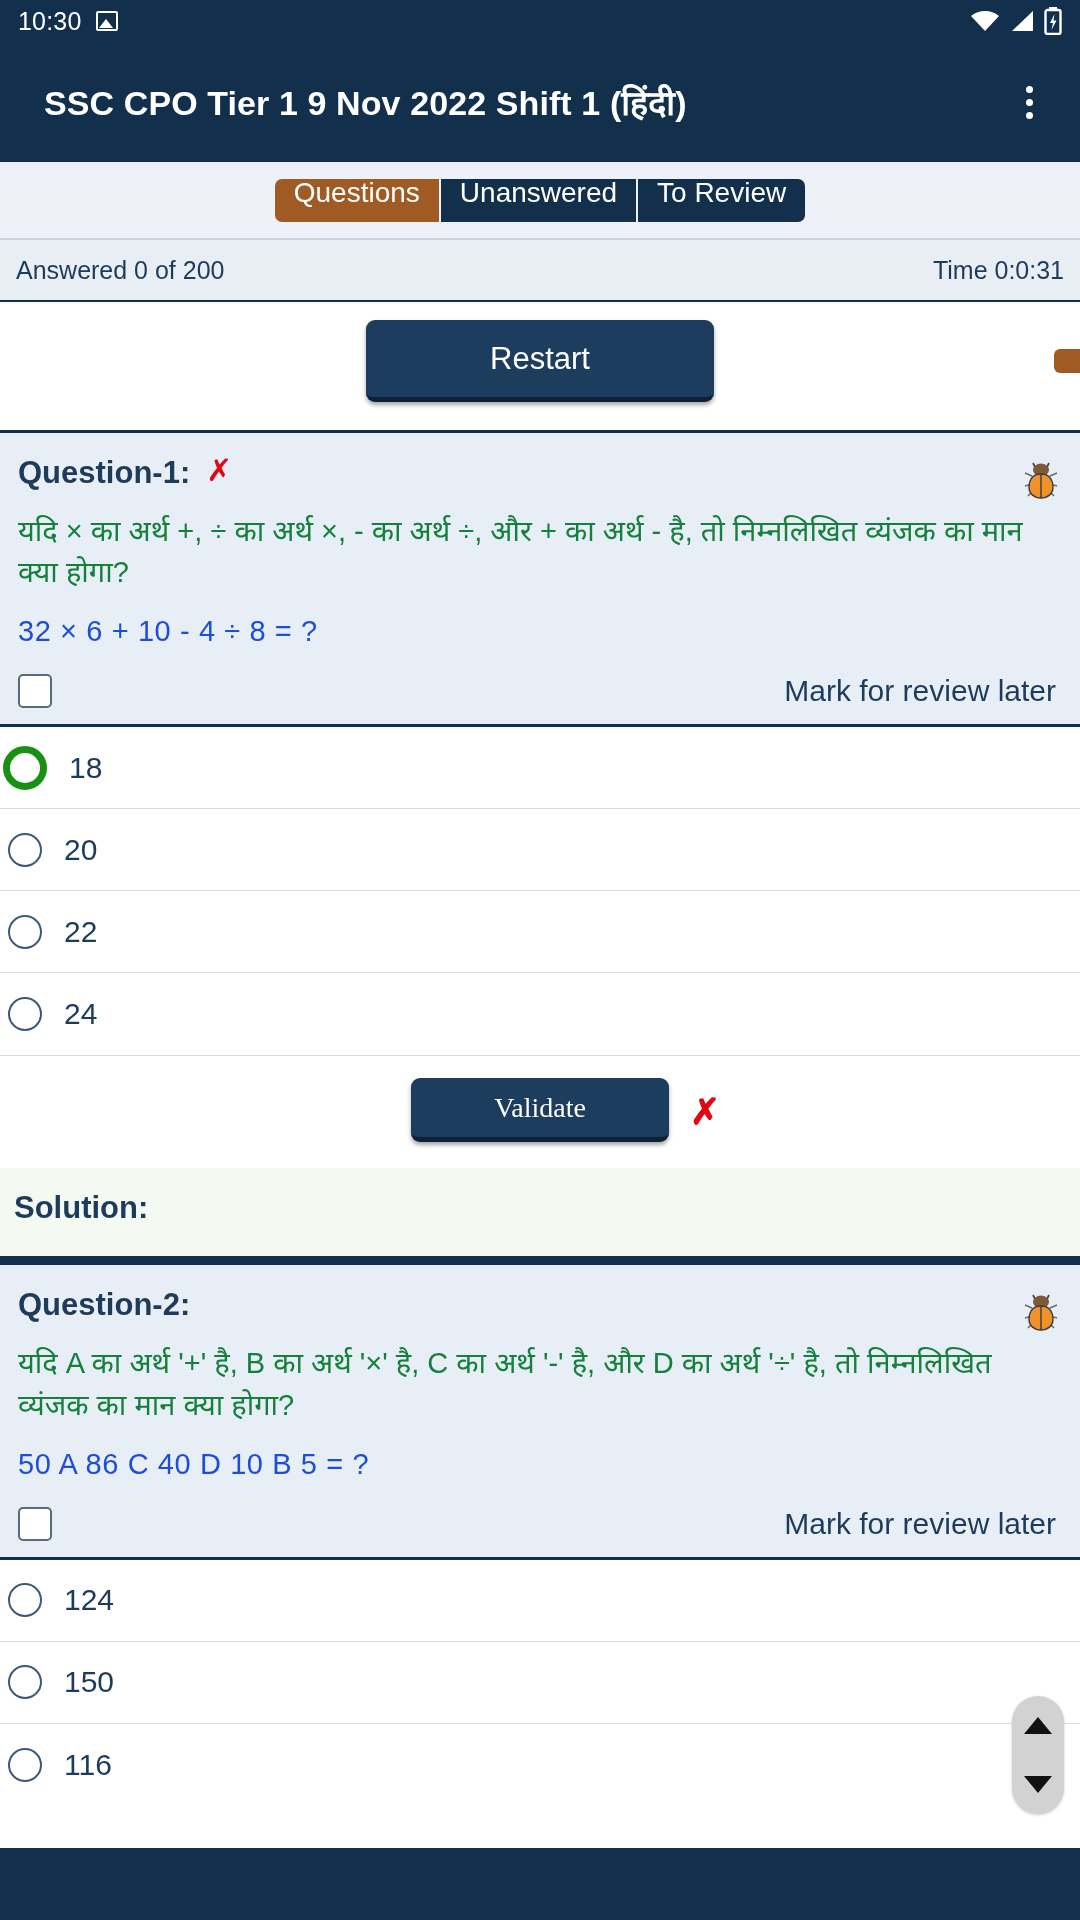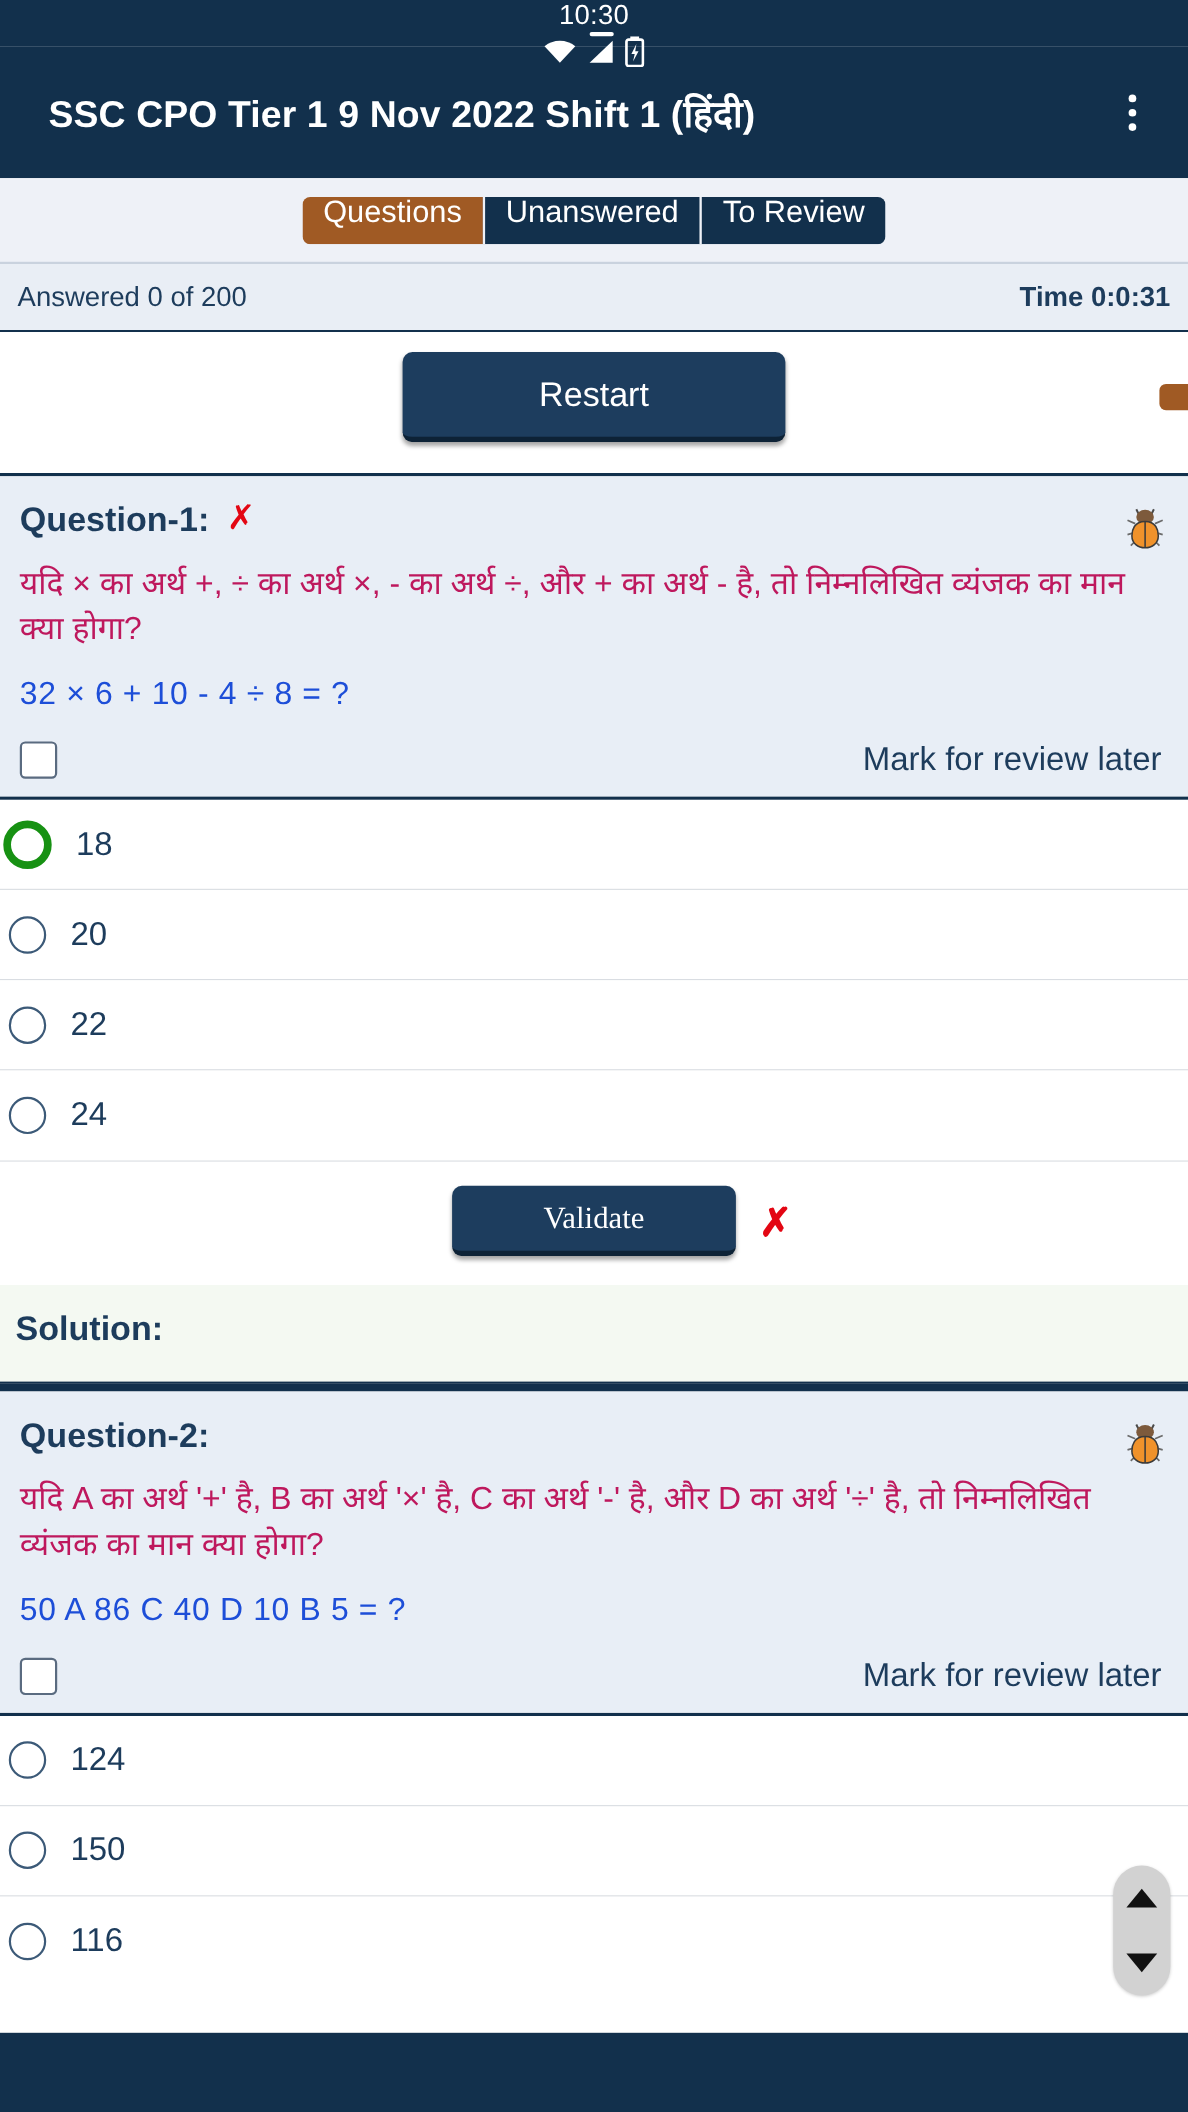--- a/index.html
+++ b/index.html
@@ -19,21 +19,20 @@
   }
 
   
   .statusbar {
     height: 42px;
     background: #122f४a;
     background: #12304c;
     display: flex; align-items: center;
     padding: 0 18px;
     color: #ffffff;
-    flex-direction: column;
   }
   .sb-time { font-size: 25px; font-weight: 400; letter-spacing: .2px; }
   .sb-img-icon {
     width: 22px; height: 20px; margin-left: 14px;
     border: 2px solid #ffffff; border-radius: 2px;
     position: relative; overflow: hidden;
   }
   .sb-img-icon::after {
     content: ""; position: absolute; left: 1px; bottom: 1px;
     width: 0; height: 0;
@@ -93,21 +92,21 @@
   
   .metabar {
     height: 62px;
     background: #e9eef5;
     display: flex; align-items: center;
     padding: 0 16px 0 16px;
     border-bottom: 2px solid #12304c;
     color: #1d3c5c;
     font-size: 25px;
   }
-  .metabar .right { margin-left: auto; font-weight: bold; }
+  .metabar .right { margin-left: auto; }
 
   
   .body { position: relative; background: #ffffff; }
 
   
   .restart-row {
     position: relative;
     background: #ffffff;
     padding: 18px 0 28px;
     display: flex; align-items: center; justify-content: center;
@@ -147,21 +146,21 @@
   }
   .qhead-label {
     font-size: 31px; font-weight: 700; color: #1d3c5c;
   }
   .xmark {
     color: #e30613; font-size: 31px; font-weight: 700;
     margin-left: 16px; line-height: 1;
   }
   .bug { margin-left: auto; width: 42px; height: 46px; }
   .qtext {
-    font-size: 29px; line-height: 1.42; color: #be185d;
+    font-size: 29px; line-height: 1.42; color: #15803d;
     margin: 4px 0 22px;
   }
   .qexpr {
     font-size: 29px; color: #1d4ed8; margin: 0 0 26px;
     letter-spacing: .6px;
   }
   .markrow {
     display: flex; align-items: center; justify-content: space-between;
     gap: 16px; padding-right: 6px;
   }

